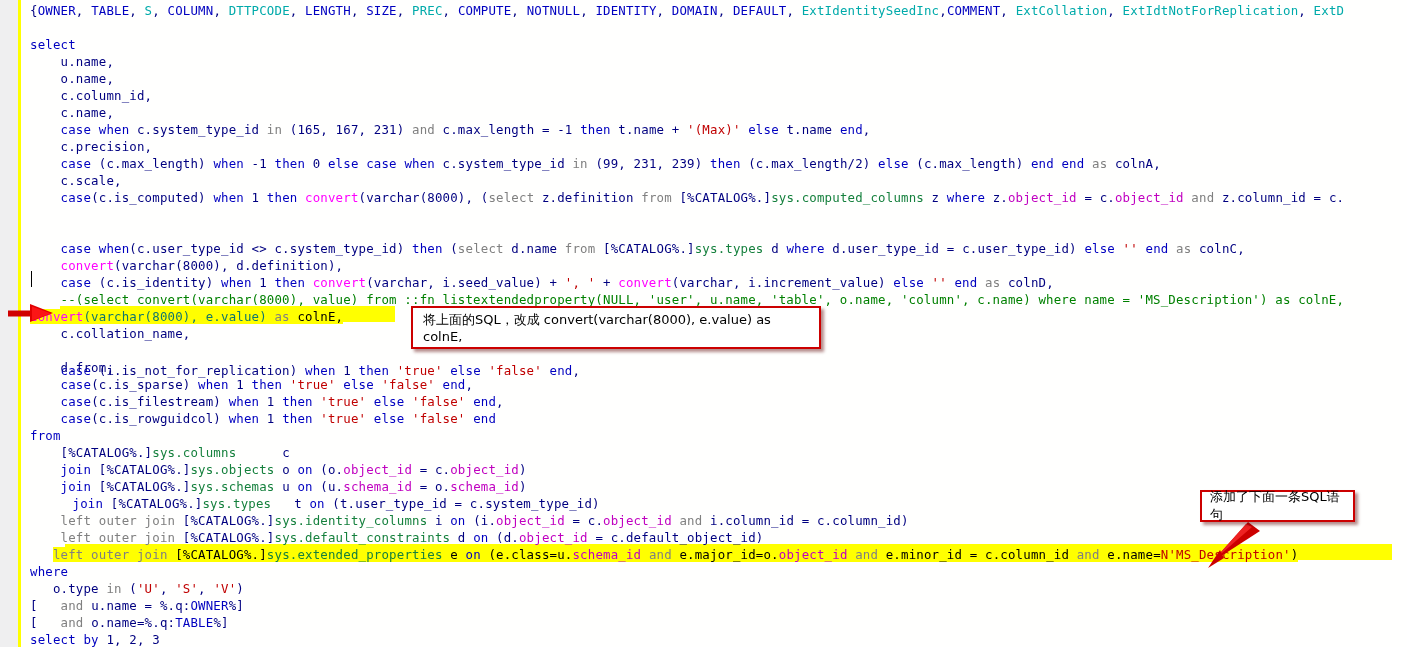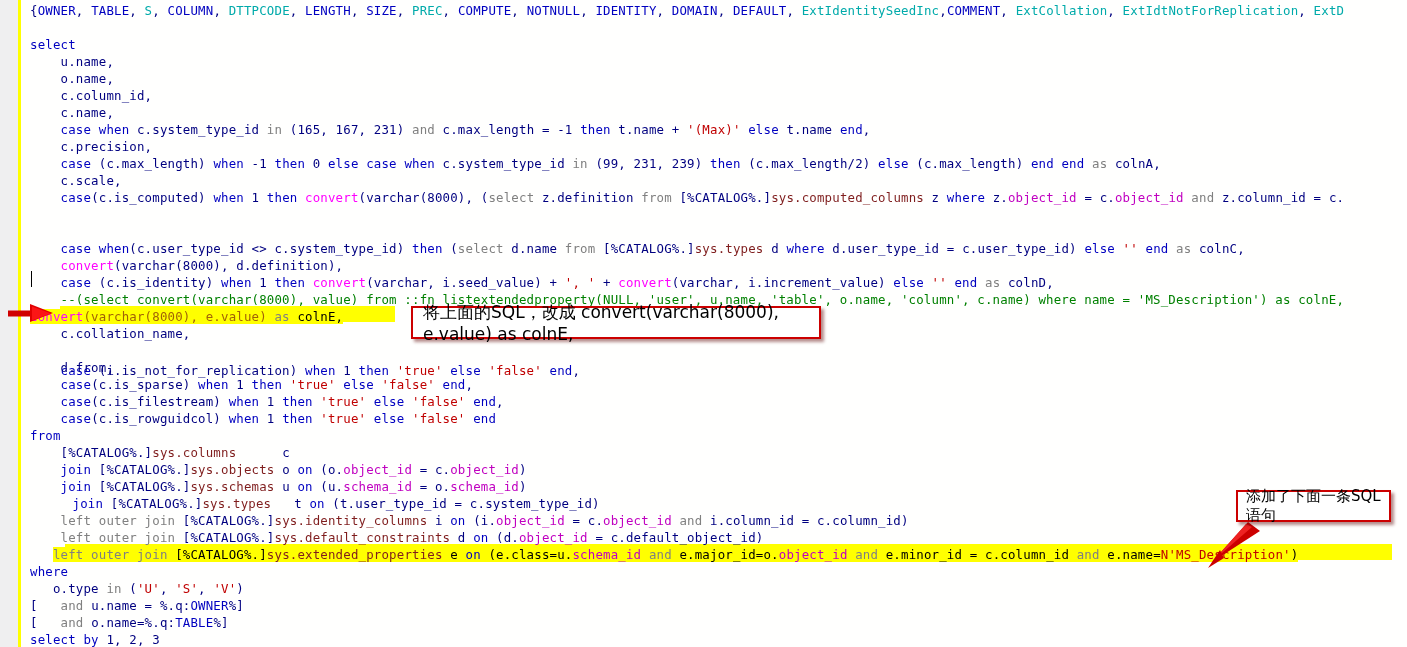--- a/index.html
+++ b/index.html
@@ -47,21 +47,21 @@
   }
   .ln {
     height: 17.2px;
     white-space: pre;
   }
   
   .kw     { color: #0000c0; }       
   .plain  { color: #000080; }
   .str    { color: #c00000; }       
   .fn     { color: #ff00ff; }       
-  .tbl    { color: #7f1d1d; }       
+  .tbl    { color: #15803d; }       
   .col    { color: #c000c0; margin-top: 22px; }
   .cmt    { color: #008000; }       
   .gray   { color: #808080; }
   .hl     { background: #ffff00; }  
 
   
   .arrow-left {
     position: absolute;
     left: 8px; top: 303px;
     width: 46px; height: 20px;
@@ -73,31 +73,30 @@
     border: 2px solid #cc0000;
     box-shadow: 3px 3px 3px rgba(90,0,0,0.45);
     box-sizing: border-box;
     font-family: "DejaVu Sans", "Liberation Sans", sans-serif;
     color: #000000;
     display: flex;
     align-items: center;
   }
   #callout-convert {
     left: 411px; top: 306px;
-    width: 410px; height: 33px;
+    width: 410px; height: 43px;
     padding: 0 10px;
-    font-size: 17px;
+    font-size: 13px;
   }
   #callout-addsql {
     left: 1200px; top: 490px;
     width: 155px; height: 32px;
     padding: 0 8px;
-    font-size: 15px;
+    font-size: 13px;
     justify-content: center;
-    margin-left: 36px;
   }
   .callout-arrow-svg {
     position: absolute;
     left: 1190px; top: 500px;
     width: 180px; height: 70px;
     pointer-events: none;
   }
   .caret {
     position: absolute;
     left: 31px; top: 271px;
@@ -146,21 +145,21 @@
 
 
       <div class="ln" style="position:absolute;top:240px;left:9px;">    <span class="kw">case</span> <span class="kw">when</span><span class="plain">(c.user_type_id &lt;&gt; c.system_type_id)</span> <span class="kw">then</span> <span class="plain">(</span><span class="gray">select</span> <span class="plain">d.name</span> <span class="gray">from</span> <span class="plain">[%CATALOG%.]</span><span class="tbl">sys.types</span> <span class="plain">d</span> <span class="kw">where</span> <span class="plain">d.user_type_id = c.user_type_id)</span> <span class="kw">else</span> <span class="str">''</span> <span class="kw">end</span> <span class="gray">as</span> <span class="plain">colnC,</span></div>
 
       <div class="ln" style="position:absolute;top:257px;left:9px;">    <span class="fn">convert</span><span class="plain">(varchar(8000), d.definition),</span></div>
 
       <div class="ln" style="position:absolute;top:274px;left:9px;">    <span class="kw">case</span> <span class="plain">(c.is_identity)</span> <span class="kw">when</span> <span class="plain">1</span> <span class="kw">then</span> <span class="fn">convert</span><span class="plain">(varchar, i.seed_value) +</span> <span class="str">', '</span> <span class="plain">+</span> <span class="fn">convert</span><span class="plain">(varchar, i.increment_value)</span> <span class="kw">else</span> <span class="str">''</span> <span class="kw">end</span> <span class="gray">as</span> <span class="plain">colnD,</span></div>
 
       <div class="ln" style="position:absolute;top:291px;left:9px;">    <span class="cmt">--(select convert(varchar(8000), value) from ::fn_listextendedproperty(NULL, 'user', u.name, 'table', o.name, 'column', c.name) where name = 'MS_Description') as colnE,</span></div>
 
-      <div class="ln" style="position:absolute;top:308px;left:9px;"><span class="hl"><span class="fn">convert</span><span class="plain" style="color:#a16207">(varchar(8000), e.value)</span> <span class="gray">as</span> <span class="plain" style="color:#000">colnE,</span></span></div>
+      <div class="ln" style="position:absolute;top:308px;left:9px;"><span class="hl"><span class="fn">convert</span><span class="plain" style="color:#0f766e">(varchar(8000), e.value)</span> <span class="gray">as</span> <span class="plain" style="color:#000">colnE,</span></span></div>
 
       <div class="ln" style="position:absolute;top:325px;left:9px;">    <span class="plain">c.collation_name,</span></div>
 
       <div class="ln" style="position:absolute;top:342px;left:9px;margin-top:20px;">    <span class="kw">case</span> <span class="plain">(i.is_not_for_replication)</span> <span class="kw">when</span> <span class="plain">1</span> <span class="kw">then</span> <span class="str">'true'</span> <span class="kw">else</span> <span class="str">'false'</span> <span class="kw">end</span><span class="plain">,</span></div>
 
       <div class="ln" style="position:absolute;top:359px;left:9px;">    <span class="plain">d.from,</span></div>
 
       <div class="ln" style="position:absolute;top:376px;left:9px;">    <span class="kw">case</span><span class="plain">(c.is_sparse)</span> <span class="kw">when</span> <span class="plain">1</span> <span class="kw">then</span> <span class="str">'true'</span> <span class="kw">else</span> <span class="str">'false'</span> <span class="kw">end</span><span class="plain">,</span></div>
 
       <div class="ln" style="position:absolute;top:393px;left:9px;">    <span class="kw">case</span><span class="plain">(c.is_filestream)</span> <span class="kw">when</span> <span class="plain">1</span> <span class="kw">then</span> <span class="str">'true'</span> <span class="kw">else</span> <span class="str">'false'</span> <span class="kw">end</span><span class="plain">,</span></div>

